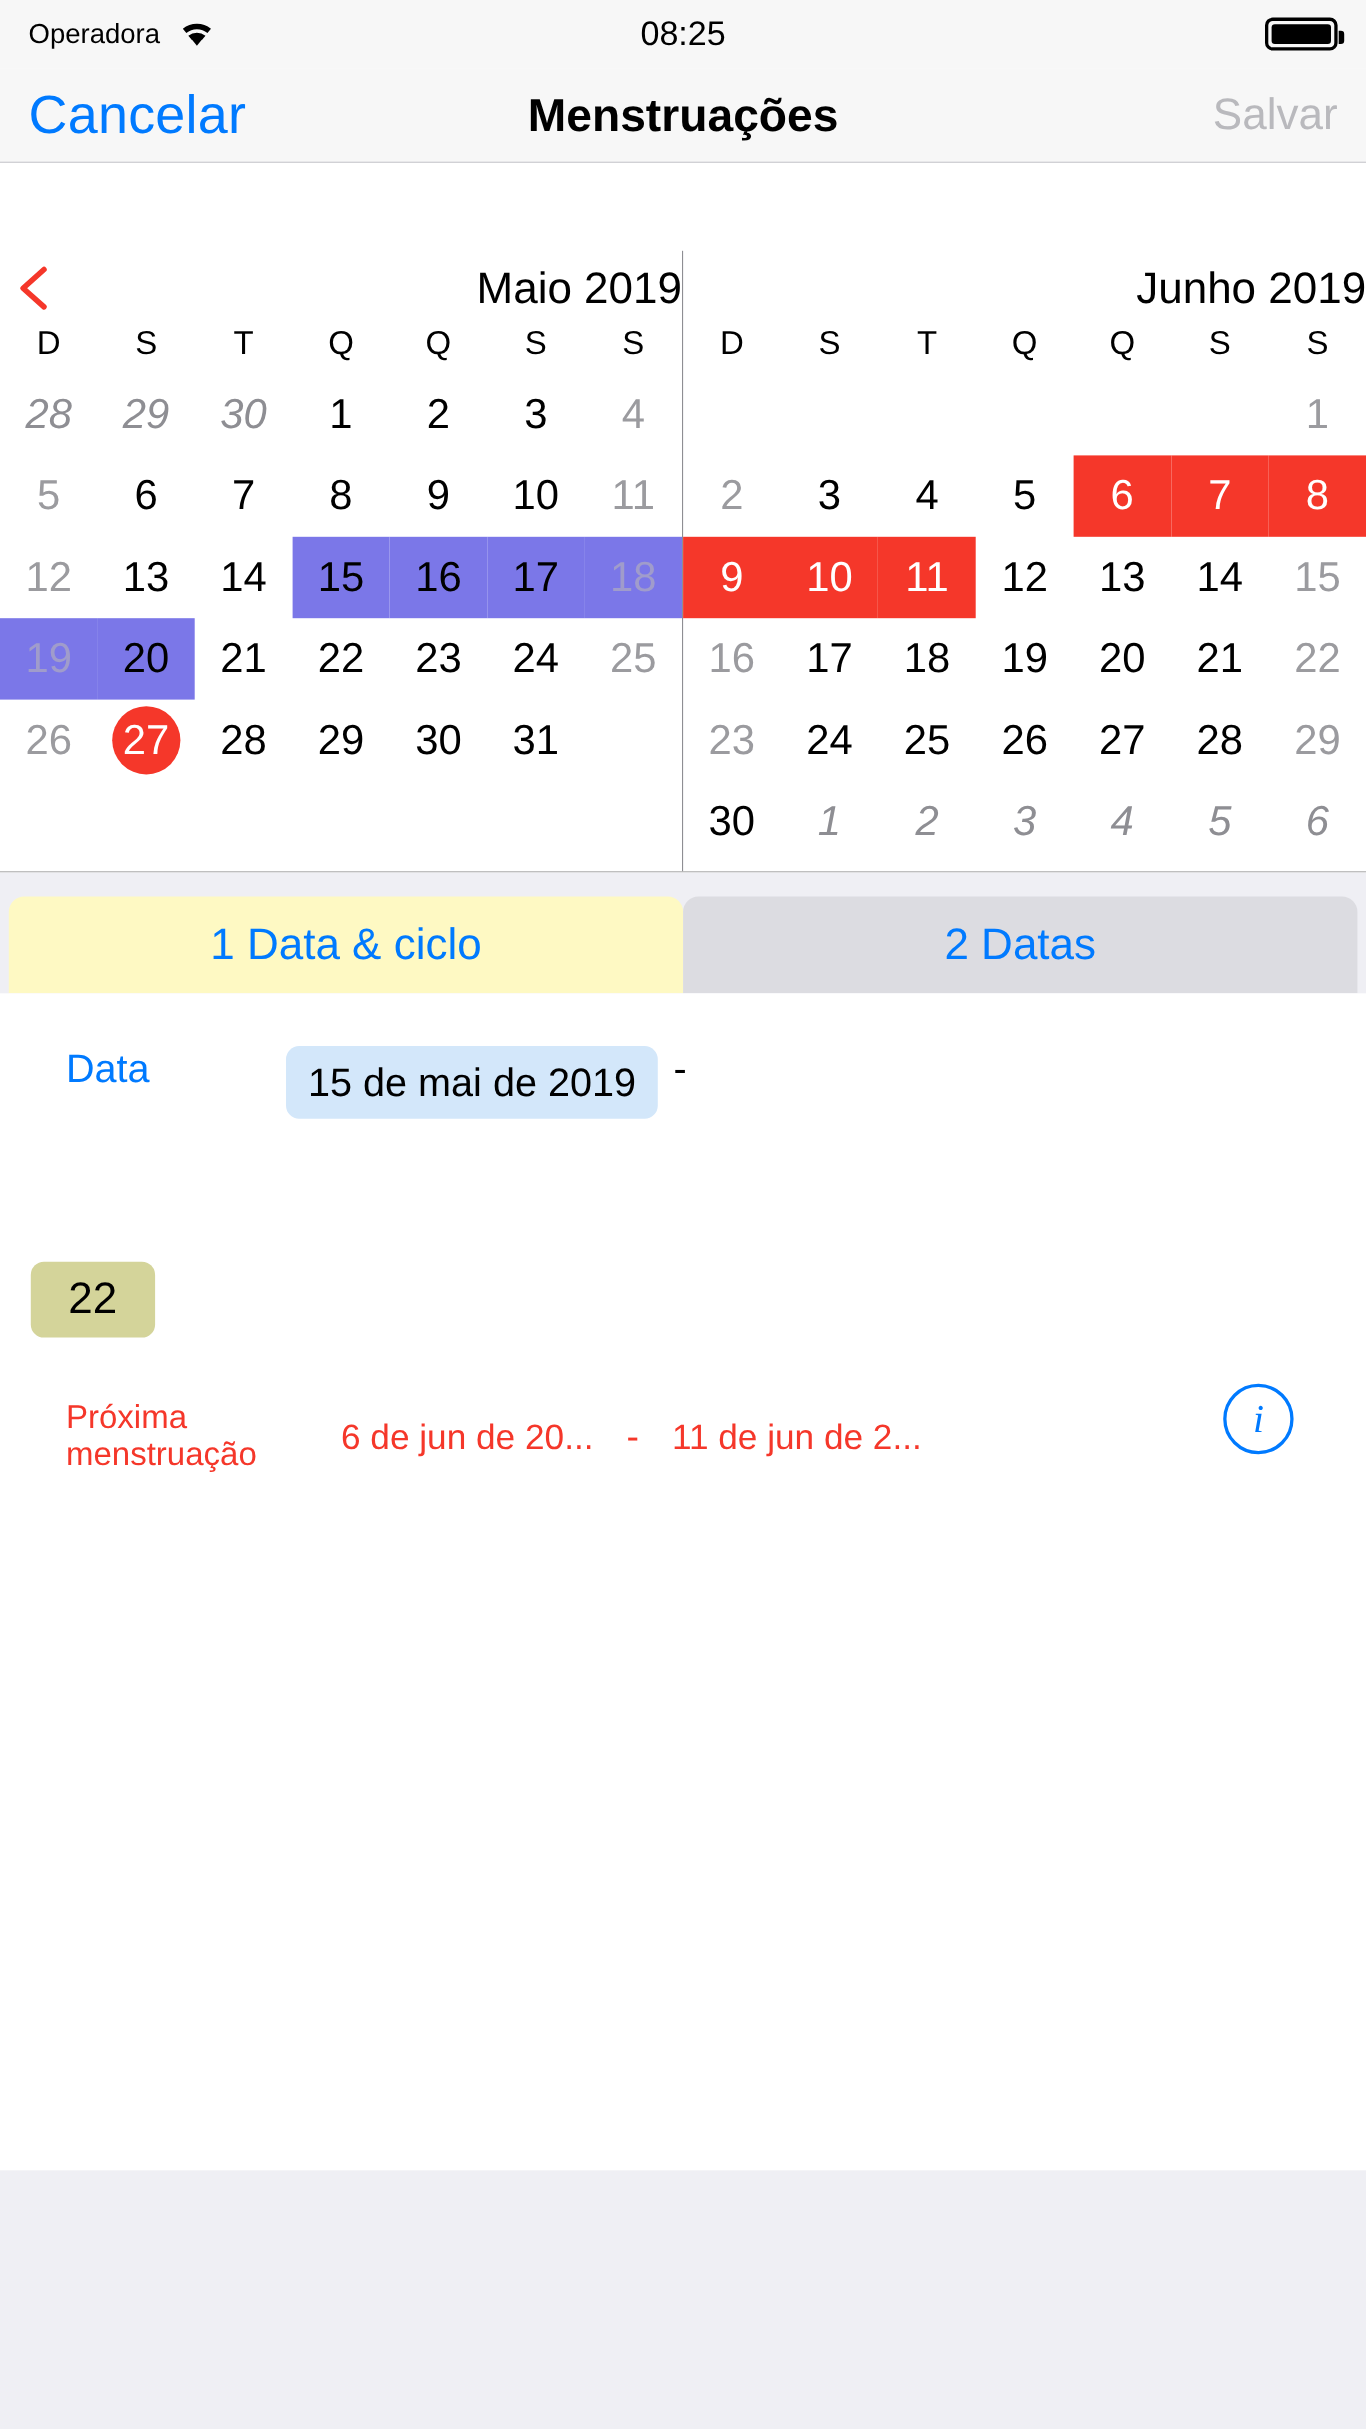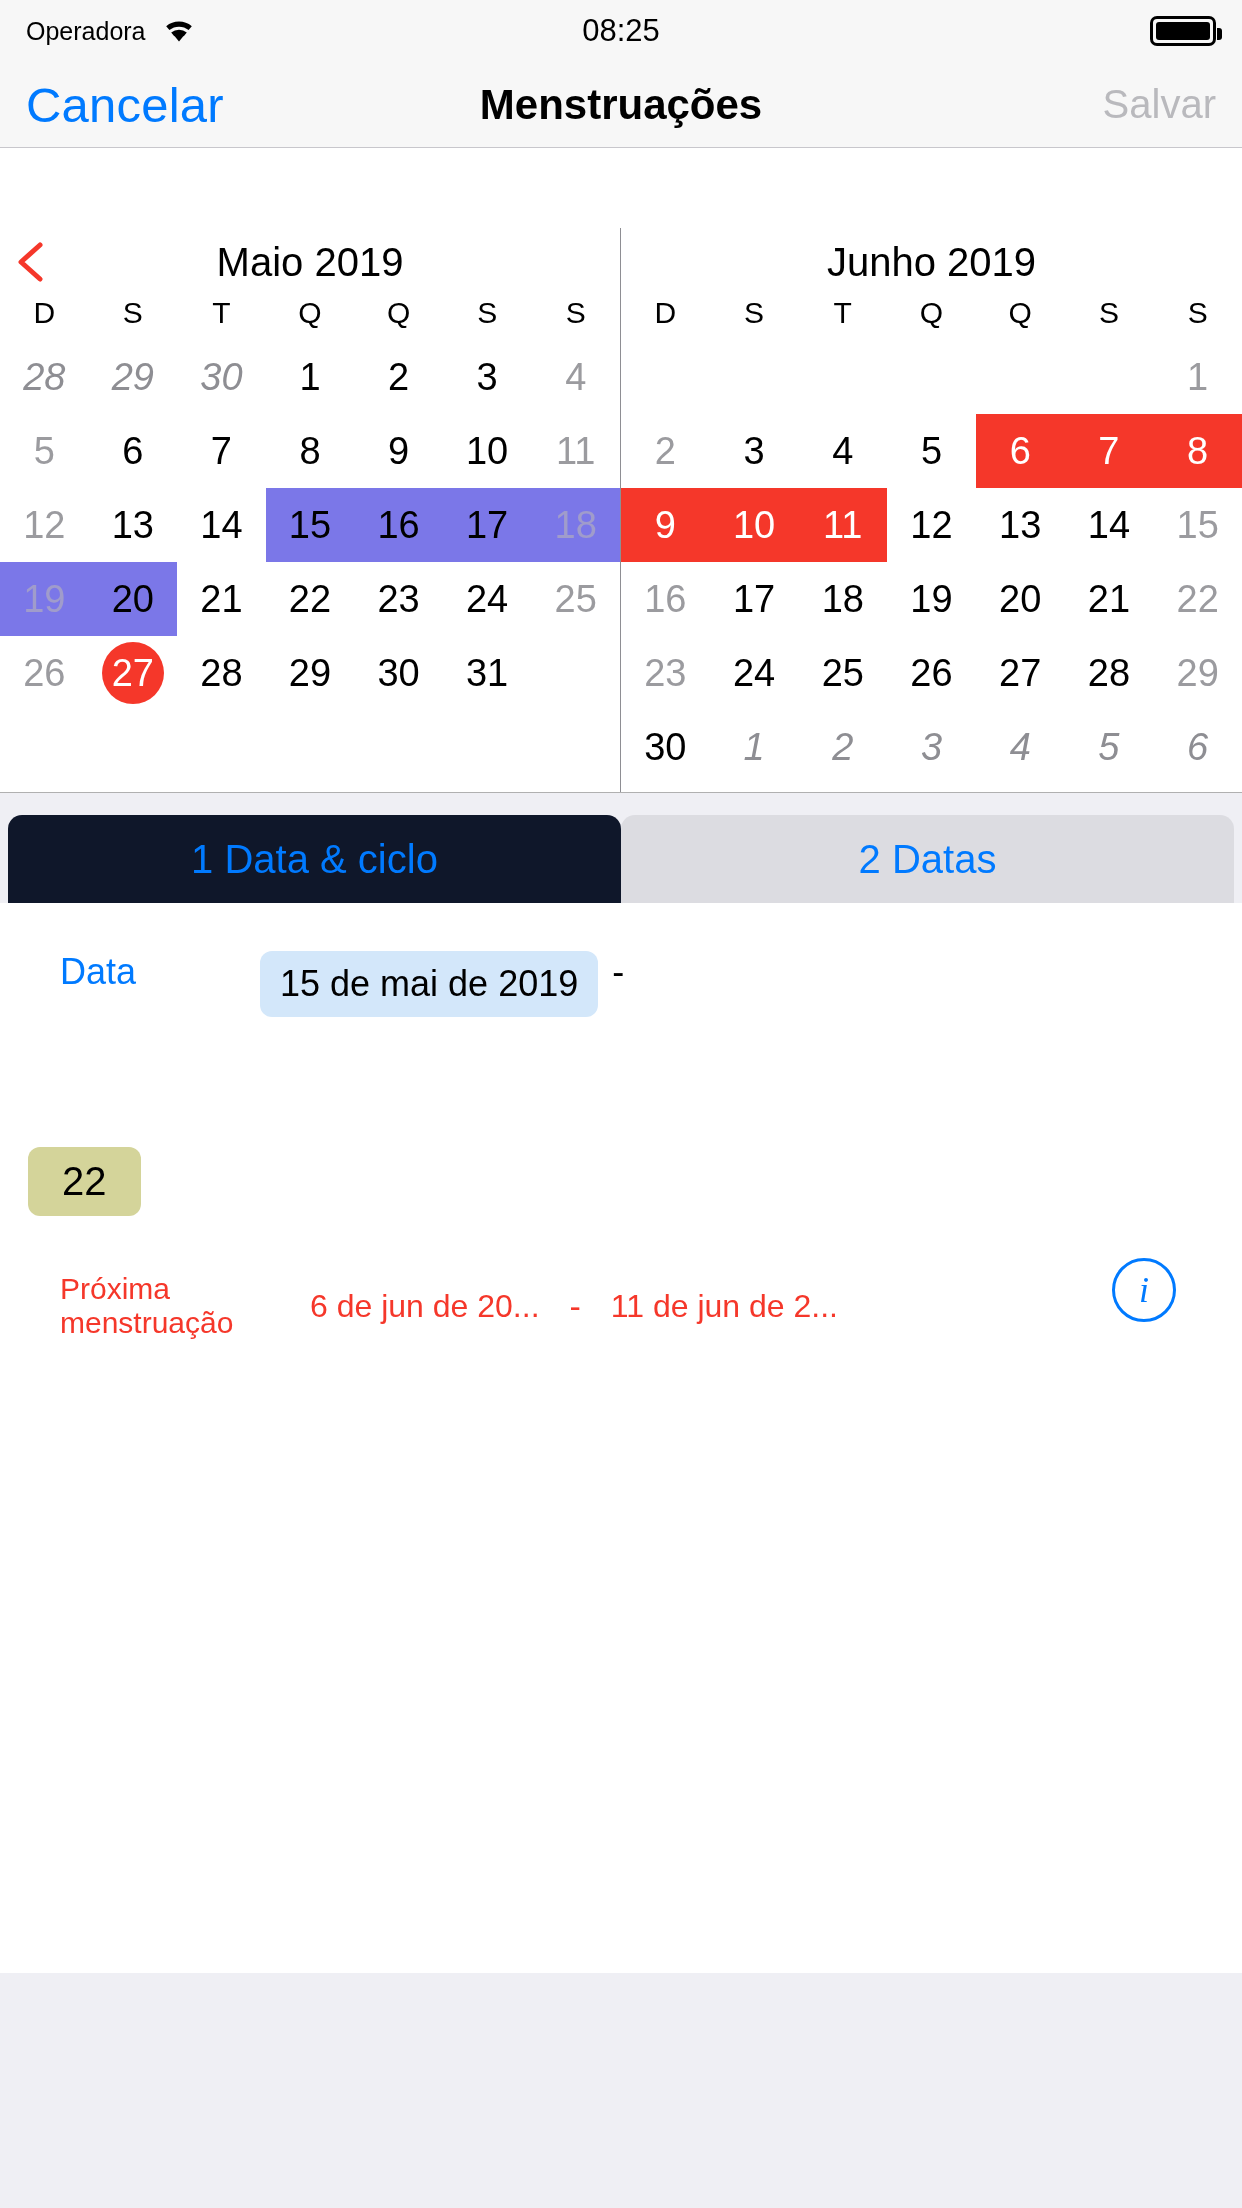--- a/index.html
+++ b/index.html
@@ -123,21 +123,21 @@
     width: 50%;
     box-sizing: border-box;
     position: relative;
     padding-bottom: 8px;
   }
   .calendar.left { border-right: 1px solid #8e8e93; }
   .cal-header {
     height: 68px;
     display: flex;
     align-items: center;
-    justify-content: center;
+    justify-content: flex-end;
     position: relative;
   }
   .cal-title {
     font-size: 40px;
     color: #000;
   }
   .prev-arrow {
     position: absolute;
     left: 14px;
     top: 50%;
@@ -201,21 +201,21 @@
     flex: 1;
     height: 88px;
     display: flex;
     align-items: center;
     justify-content: center;
     font-size: 40px;
     color: #007aff;
     border-radius: 14px 14px 0 0;
   }
   .tab.active {
-    background: #0f172a;
+    background: #fef9c3;
   }
   .tab.inactive {
     background: #dcdce1;
   }
   .panel {
     background: #ffffff;
     height: 1070px;
     position: relative;
     padding: 0 10px;
     box-sizing: border-box;

